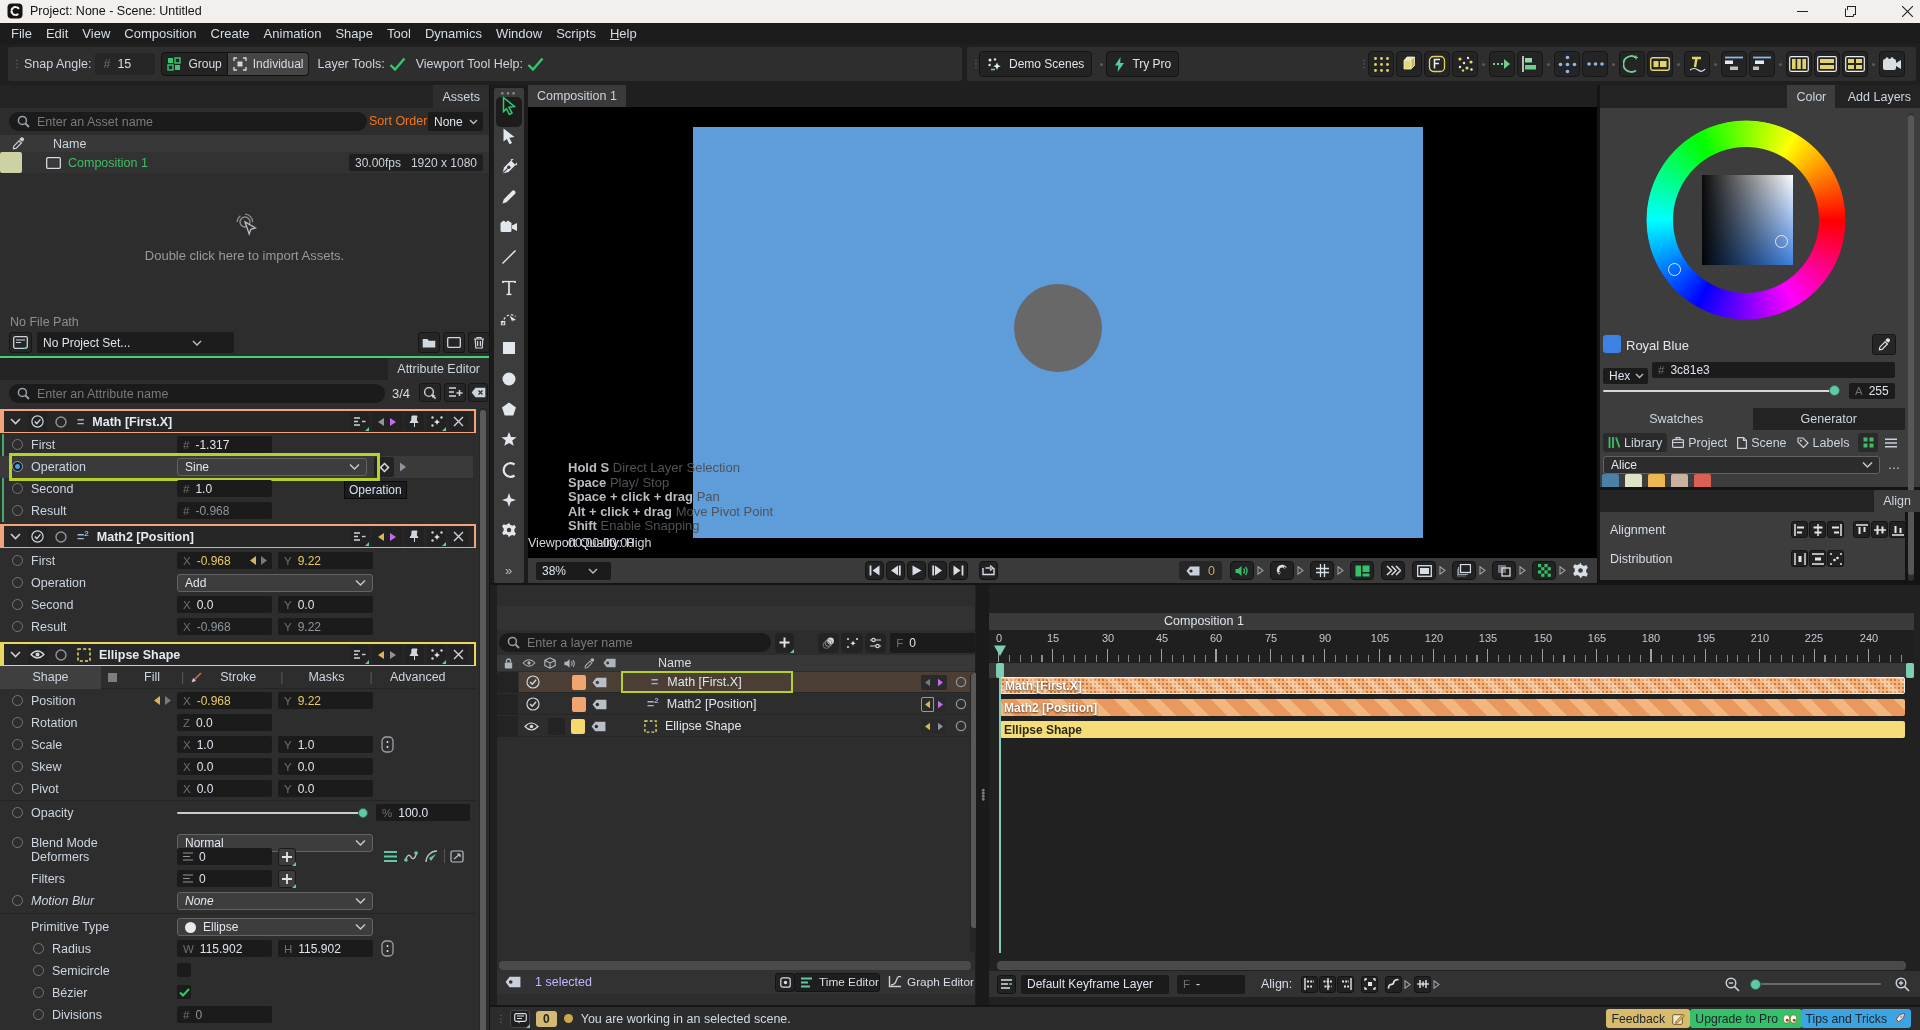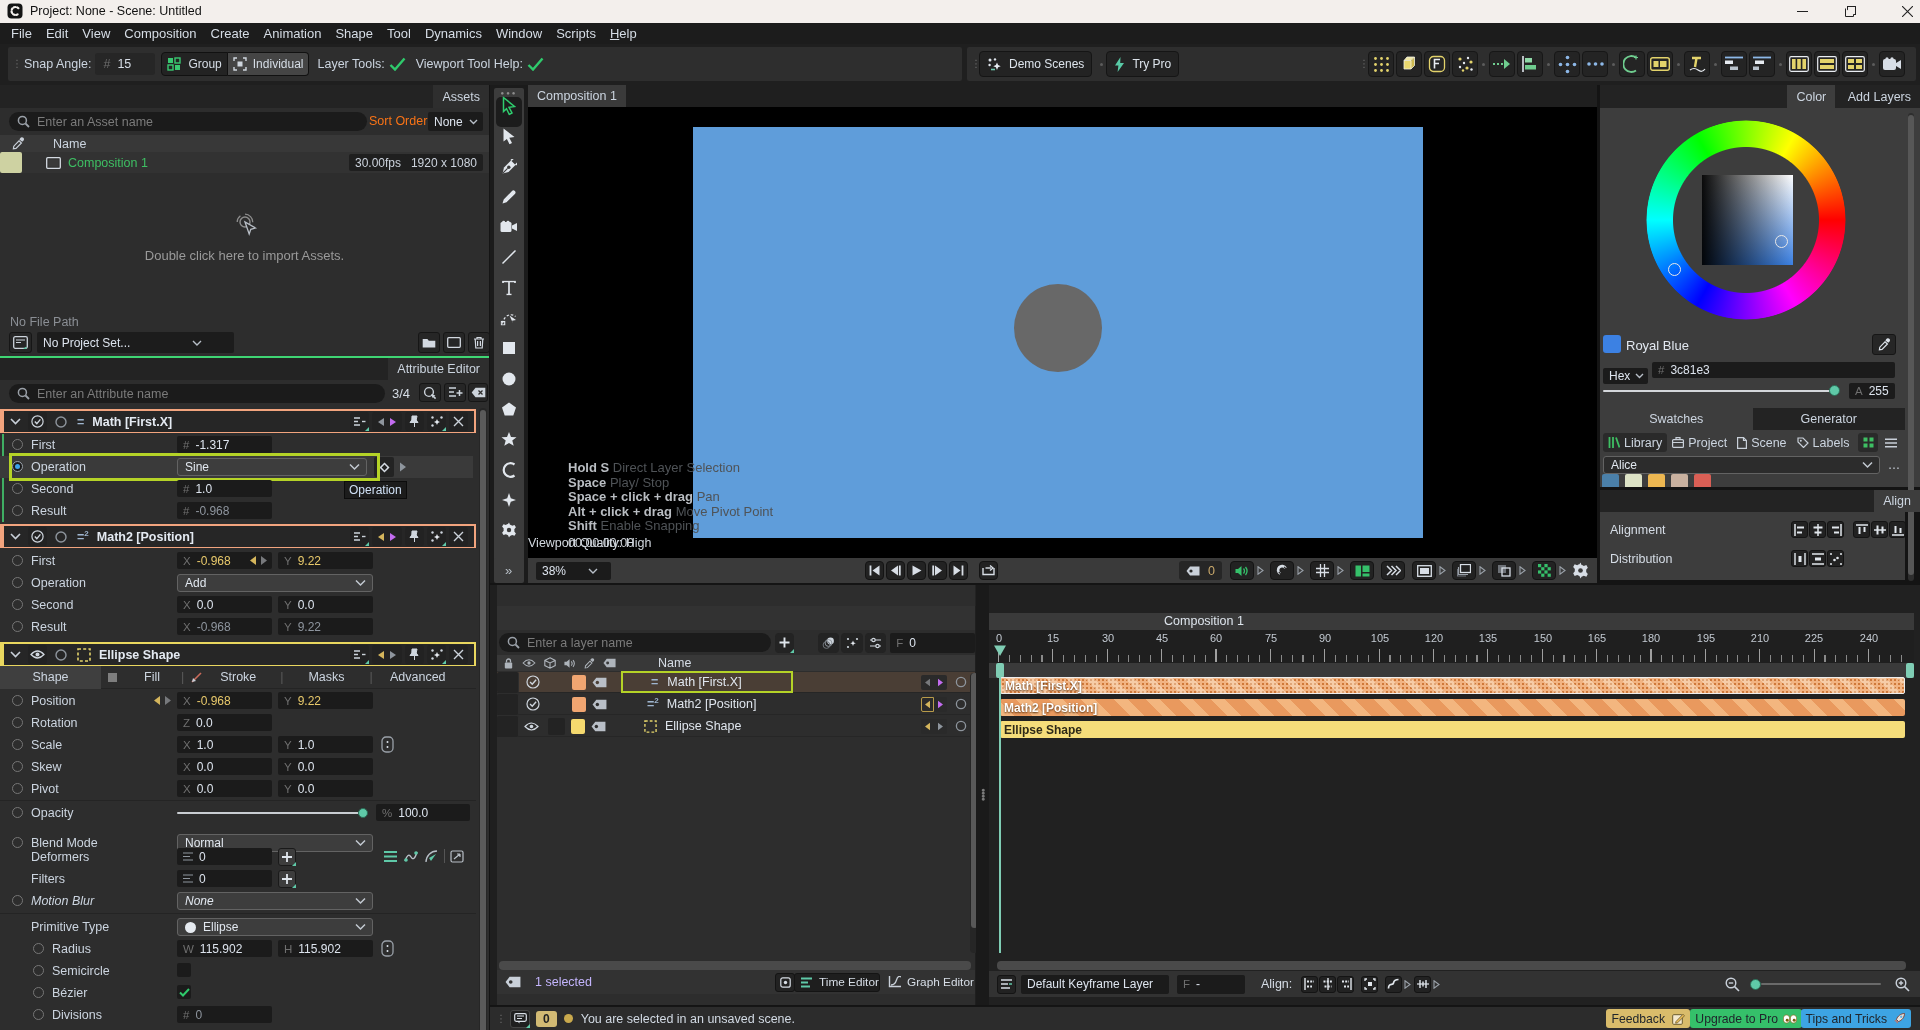--- a/index.html
+++ b/index.html
@@ -1732,21 +1732,21 @@
   <div style="width:20px; height:18px; background:#1f1f1f; border-radius:3px; margin-left:6px; display:flex; align-items:center; justify-content:center; position:relative; border:1px solid #454545;">
     <svg width="13" height="11" viewBox="0 0 13 11">
           <rect x="0.7" y="0.7" width="11.6" height="7.6" rx="1.5" fill="none" stroke="#d8dee6" stroke-width="1.2"></rect>
           <path d="M3 3 h7 M3 5.5 h5" stroke="#d8dee6" stroke-width="1"></path>
           <path d="M3.5 8.5 L5.5 10.5 L5.5 8.5 Z" fill="#d8dee6"></path>
         </svg>
     <div style="position:absolute; right:-1px; bottom:-1px; width:0; height:0; border-left:4px solid transparent; border-bottom:4px solid #5fc9a8;"></div>
   </div>
   <div style="height:16px; background:#d2ba74; color:#222; border-radius:3px; display:flex; align-items:center; padding:0 7px; margin-left:6px; font-weight:700; font-size:12px;">0</div>
   <div style="width:9px; height:9px; border-radius:50%; background:#c9a94d; margin-left:7px;"></div>
-  <span style="margin-left:8px; color:#d2dae4; font-size:12.5px;">You are selected in an unsaved scene.</span>
+  <span style="margin-left:8px; color:#d2dae4; font-size:12.5px;">You are working in an selected scene.</span>
   <div style="position: absolute; right: 230px; background-color: rgb(217, 188, 107);" class="stbtn">
     <span>Feedback</span>
     <svg width="13" height="12" viewBox="0 0 13 12" style="margin-left:7px">
           <rect x="0.7" y="1.7" width="9.6" height="9.6" rx="1" fill="#f4e9cf" stroke="#6b5b2e" stroke-width="1"></rect>
           <path d="M4 8.5 L11 1.2 L12.5 2.8 L5.6 9.8 L3.6 10.2 Z" fill="#e8bb56" stroke="#6b5b2e" stroke-width="0.8"></path>
         </svg>
   </div>
   <div style="position: absolute; right: 118px; background-color: rgb(53, 192, 106);" class="stbtn">
     <span>Upgrade to Pro</span>
     <svg width="14" height="10" viewBox="0 0 16 10" style="margin-left:5px">

